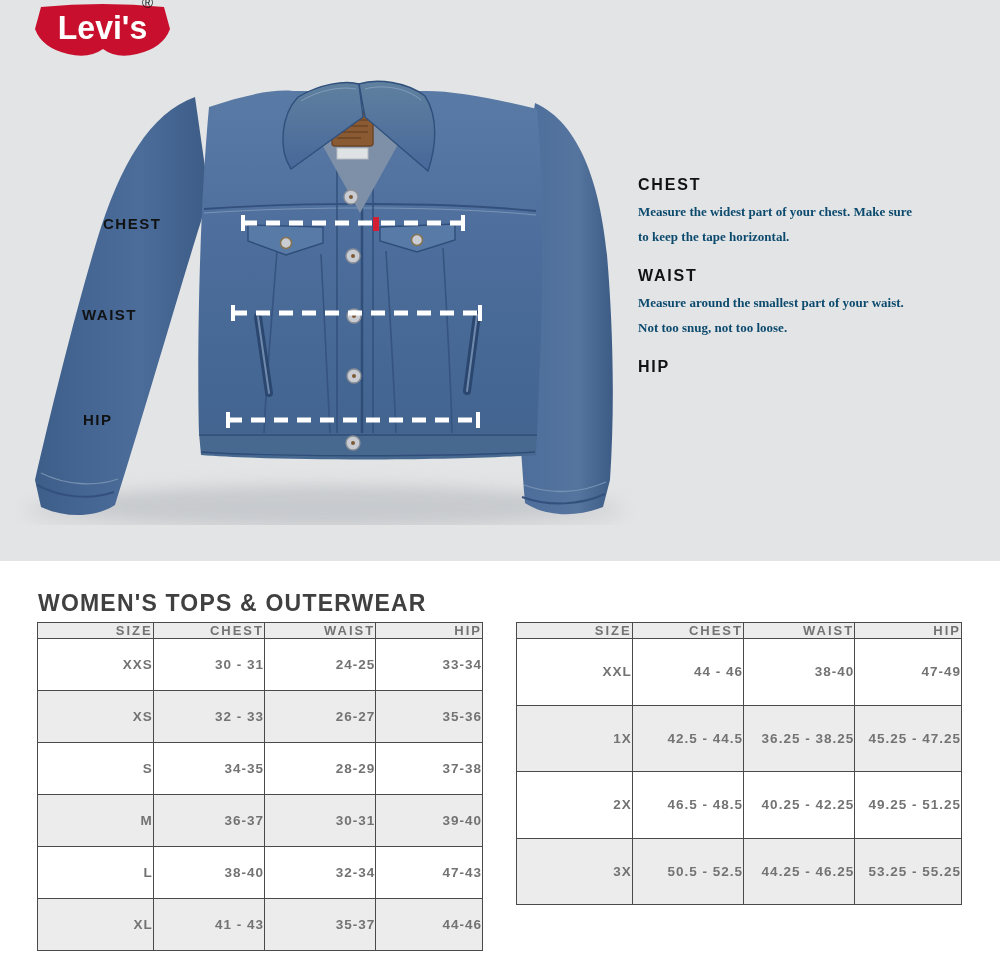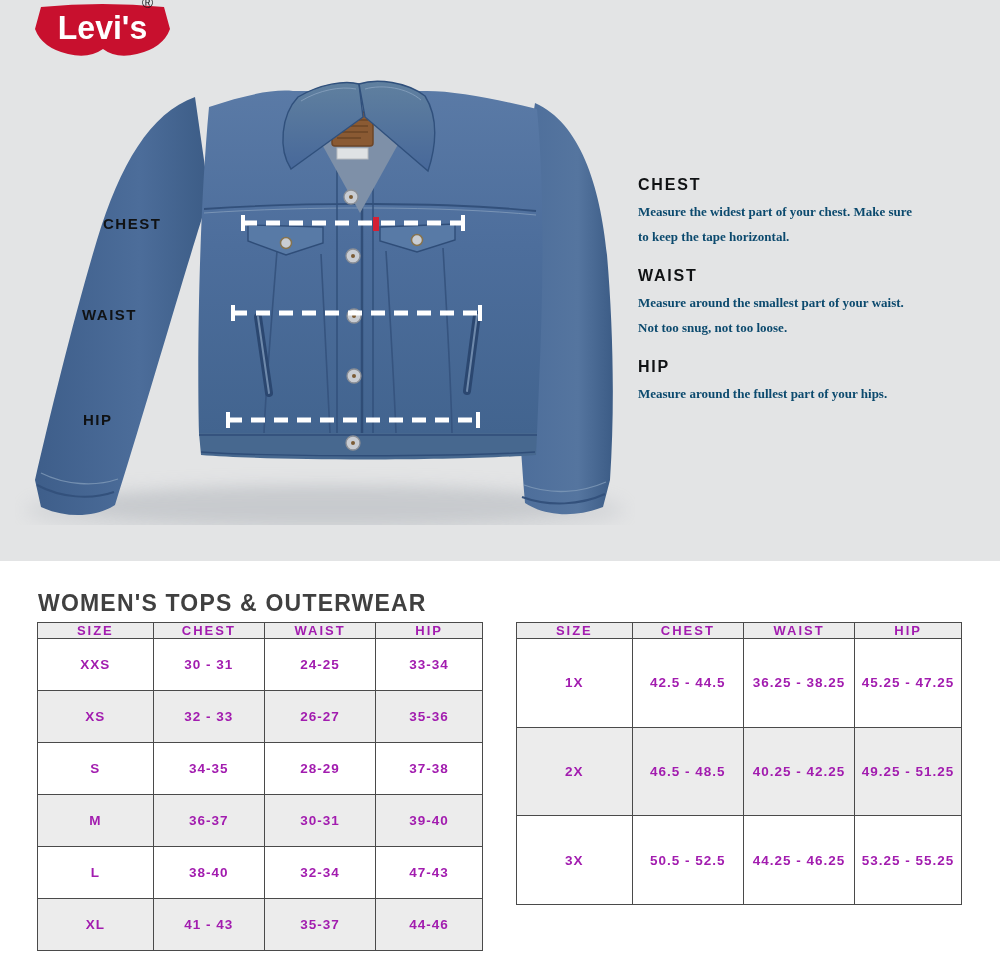--- a/index.html
+++ b/index.html
@@ -25,22 +25,22 @@
   .guide h2 { font-size:16px; letter-spacing:1.8px; font-weight:bold; margin-top:18px; margin-bottom:5px; }
   .guide p  { font-size:13px; line-height:25px; font-weight:bold; color:#0c4a6e; width:280px;font-family:Liberation Serif, serif; }
 
   
   .chart-heading { position:absolute; left:38px; top:590px; font-size:23px; font-weight:bold;
     letter-spacing:1.2px; color:#404040; }
 
   .size-table { position:absolute; border-collapse:collapse; table-layout:fixed; }
   #table-left  { left:37px;  top:622px; width:446px; height:329px; }
   #table-right { left:516px; top:622px; width:446px; height:283px; }
-  .size-table th, .size-table td { border:1.5px solid #4a4a4a; text-align:center; vertical-align:middle;
-    font-size:13.5px; font-weight:bold; color:#a21caf; letter-spacing:1px; }
+  .size-table th, .size-table td { border:1.5px solid #4a4a4a; text-align:right; vertical-align:middle;
+    font-size:13.5px; font-weight:bold; color:#737373; letter-spacing:1px; }
   .size-table th { background:#ececec; letter-spacing:2px; font-size:13px; }
   .size-table tr:nth-child(even) td { background:#ececec; }
   .size-table col.c1 { width:26%; } .size-table col.c2 { width:25%; }
   .size-table col.c3 { width:25%; } .size-table col.c4 { width:24%; }
 
   .jacket-wrap { position:absolute; left:15px; top:55px; width:620px; height:470px; }
 </style>
 </head>
 <body>
 
@@ -178,21 +178,20 @@
     <div class="measure-label" id="lbl-chest">CHEST</div>
     <div class="measure-label" id="lbl-waist">WAIST</div>
     <div class="measure-label" id="lbl-hip">HIP</div>
 
     <div class="guide">
       <h2>CHEST</h2>
       <p>Measure the widest part of your chest. Make sure to keep the tape horizontal.</p>
       <h2>WAIST</h2>
       <p>Measure around the smallest part of your waist. Not too snug, not too loose.</p>
       <h2>HIP</h2>
-      <p>Measure around the fullest part of your hips.</p>
     </div>
   </div>
 
   <div class="chart-heading">WOMEN'S TOPS &amp; OUTERWEAR</div>
 
   <table class="size-table" id="table-left">
     <colgroup>
         <col class="c1">
         <col class="c2">
         <col class="c3">
@@ -256,20 +255,26 @@
     <thead>
         <tr>
           <th>SIZE</th>
           <th>CHEST</th>
           <th>WAIST</th>
           <th>HIP</th>
         </tr>
       </thead>
     <tbody>
         <tr>
+          <td>XXL</td>
+          <td>44 - 46</td>
+          <td>38-40</td>
+          <td>47-49</td>
+        </tr>
+        <tr>
           <td>1X</td>
           <td>42.5 - 44.5</td>
           <td>36.25 - 38.25</td>
           <td>45.25 - 47.25</td>
         </tr>
         <tr>
           <td>2X</td>
           <td>46.5 - 48.5</td>
           <td>40.25 - 42.25</td>
           <td>49.25 - 51.25</td>

